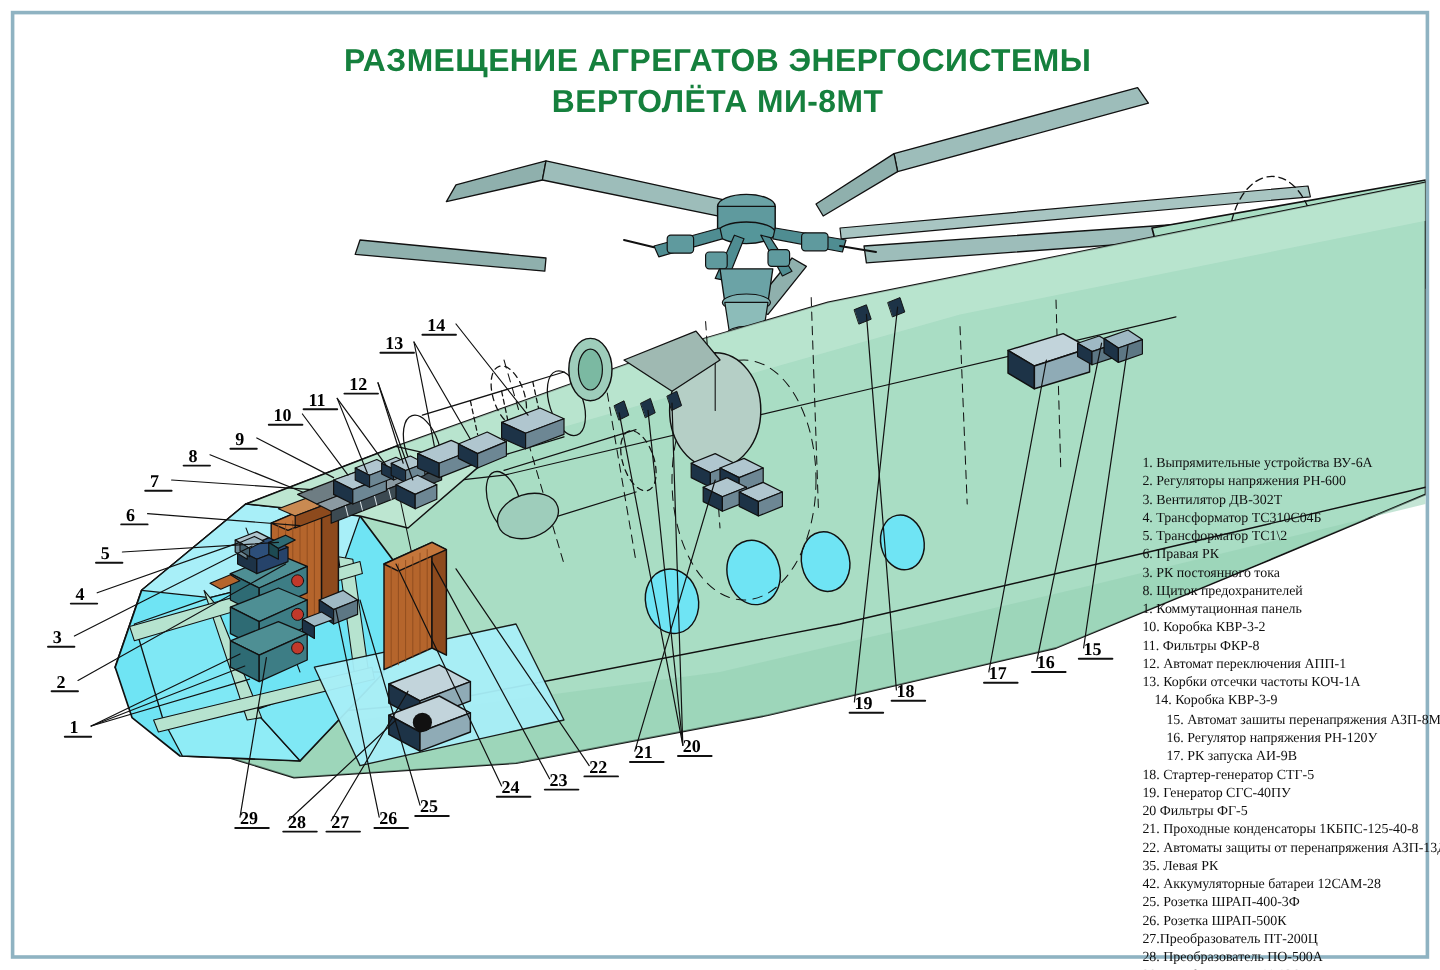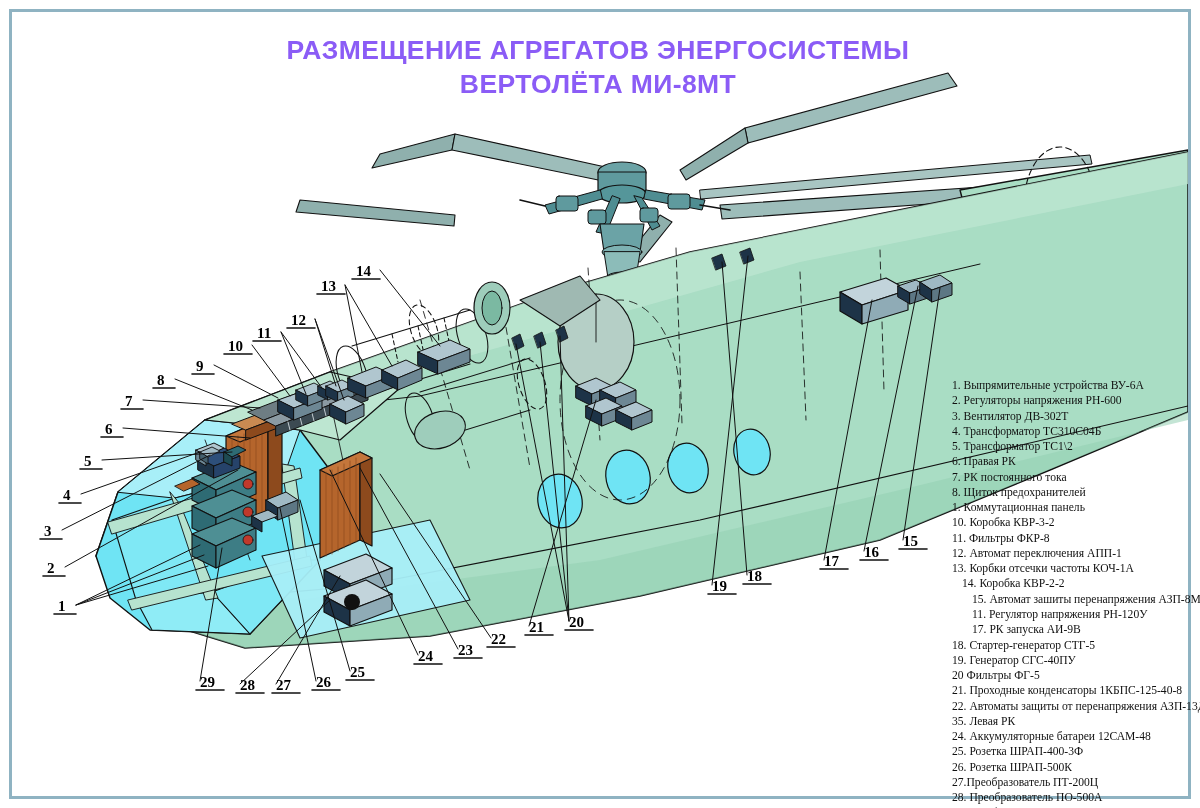--- a/index.html
+++ b/index.html
@@ -24,21 +24,21 @@
   }
   #title{
     position:absolute;
     left:0;top:34px;width:1196px;
     text-align:center;
     font-family:"Liberation Sans", sans-serif;
     font-weight:bold;
     font-size:26.5px;
     letter-spacing:0.4px;
     line-height:1.28;
-    color:#8b5cf6;
+    color:#15803d;
     white-space:pre-line;
   }
   #legend{
     position:absolute;
     left:952px;top:378px;
     width:244px;
     font-family:"Liberation Serif", serif;
     font-size:11.6px;
     line-height:1.318;
     color:#111;
@@ -589,38 +589,38 @@
     </g>
   </svg>
 
   <div id="legend">
       <div class="lg-item">1. Выпрямительные устройства ВУ-6А</div>
       <div class="lg-item">2. Регуляторы напряжения  РН-600</div>
       <div class="lg-item">3. Вентилятор ДВ-302Т</div>
       <div class="lg-item">4. Трансформатор ТС310С04Б</div>
       <div class="lg-item">5. Трансформатор ТС1\2</div>
       <div class="lg-item">6. Правая РК</div>
-      <div class="lg-item">7. РК постоянного тока</div>
+      <div class="lg-item">3. РК постоянного тока</div>
       <div class="lg-item">8. Щиток предохранителей</div>
       <div class="lg-item">1. Коммутационная панель</div>
       <div class="lg-item">10. Коробка КВР-3-2</div>
       <div class="lg-item">11. Фильтры ФКР-8</div>
       <div class="lg-item">12. Автомат переключения АПП-1</div>
       <div class="lg-item">13. Корбки отсечки частоты КОЧ-1А</div>
-      <div class="lg-item lg-ind1">14. Коробка КВР-2-2</div>
+      <div class="lg-item lg-ind1">14. Коробка КВР-3-9</div>
       <div class="lg-item lg-ind2">15. Автомат зашиты перенапряжения АЗП-8М</div>
-      <div class="lg-item lg-ind2">11. Регулятор напряжения РН-120У</div>
+      <div class="lg-item lg-ind2">16. Регулятор напряжения РН-120У</div>
       <div class="lg-item lg-ind2">17. РК запуска АИ-9В</div>
       <div class="lg-item">18. Стартер-генератор СТГ-5</div>
       <div class="lg-item">19. Генератор СГС-40ПУ</div>
       <div class="lg-item">20 Фильтры ФГ-5</div>
       <div class="lg-item">21. Проходные конденсаторы 1КБПС-125-40-8</div>
       <div class="lg-item">22. Автоматы защиты от перенапряжения АЗП-13Д</div>
       <div class="lg-item">35. Левая РК</div>
-      <div class="lg-item">24. Аккумуляторные батареи 12САМ-48</div>
+      <div class="lg-item">42. Аккумуляторные батареи 12САМ-28</div>
       <div class="lg-item">25. Розетка ШРАП-400-3Ф</div>
       <div class="lg-item">26. Розетка ШРАП-500К</div>
       <div class="lg-item">27.Преобразователь ПТ-200Ц</div>
       <div class="lg-item">28. Преобразователь ПО-500А</div>
       <div class="lg-item">29Трансформаторы 115\36V</div>
     </div>
 
 </div>
 
 </body></html>

